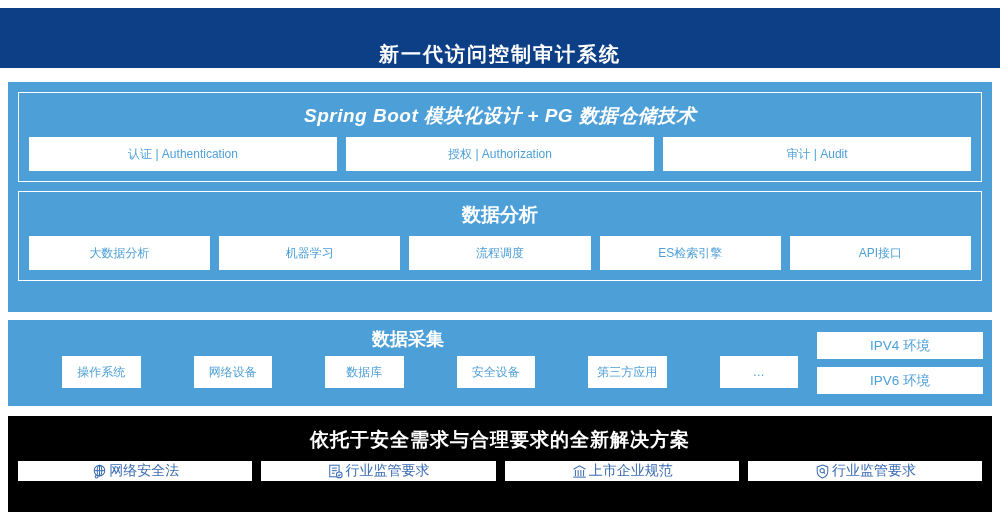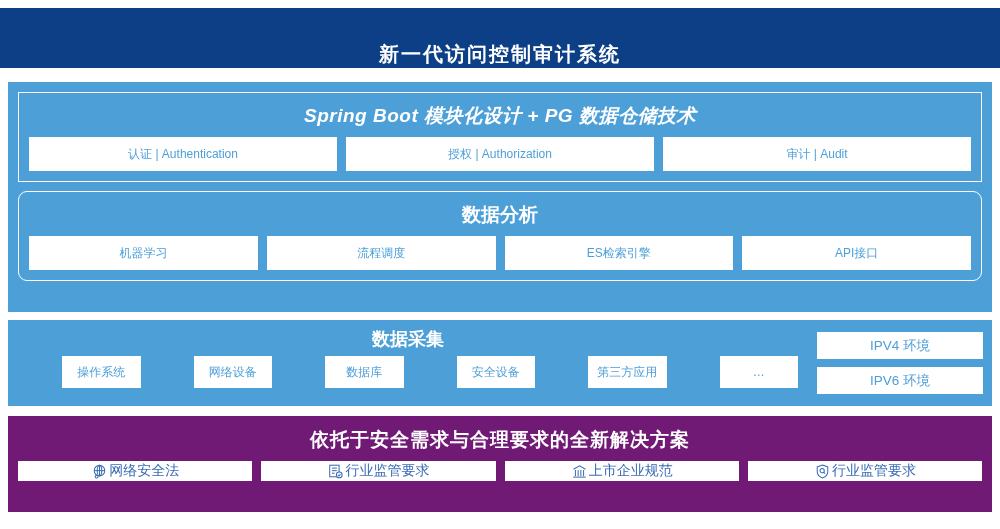--- a/index.html
+++ b/index.html
@@ -53,21 +53,20 @@
     padding: 10px;
   }
 
   .group-box {
     border: 1px solid #ffffff;
     box-sizing: border-box;
     padding: 8px 10px 10px 10px;
   }
   .group-box + .group-box {
     margin-top: 9px;
-    border-radius: 9px;
   }
 
   .group-title {
     text-align: center;
     color: #ffffff;
     font-size: 19px;
     font-weight: bold;
     line-height: 30px;
     margin-bottom: 6px;
   }
@@ -140,21 +139,21 @@
     white-space: nowrap;
   }
 
   
   .compliance {
     position: absolute;
     left: 8px;
     top: 416px;
     width: 984px;
     height: 96px;
-    background: #701a75;
+    background: #000000;
     box-sizing: border-box;
     padding: 8px 10px 3px 10px;
   }
   .compliance .group-title {
     color: #ffffff;
     font-size: 19px;
     font-weight: bold;
     line-height: 32px;
     margin-bottom: 5px;
     letter-spacing: 1px;
@@ -193,20 +192,21 @@
       <div class="chip-row">
         <div class="chip">认证 | Authentication</div>
         <div class="chip">授权 | Authorization</div>
         <div class="chip">审计 | Audit</div>
       </div>
     </div>
 
     <div class="group-box">
       <div class="group-title">数据分析</div>
       <div class="chip-row">
+        <div class="chip">大数据分析</div>
         <div class="chip">机器学习</div>
         <div class="chip">流程调度</div>
         <div class="chip">ES检索引擎</div>
         <div class="chip">API接口</div>
       </div>
     </div>
 
   </div>
 
   <div class="collect-row">

